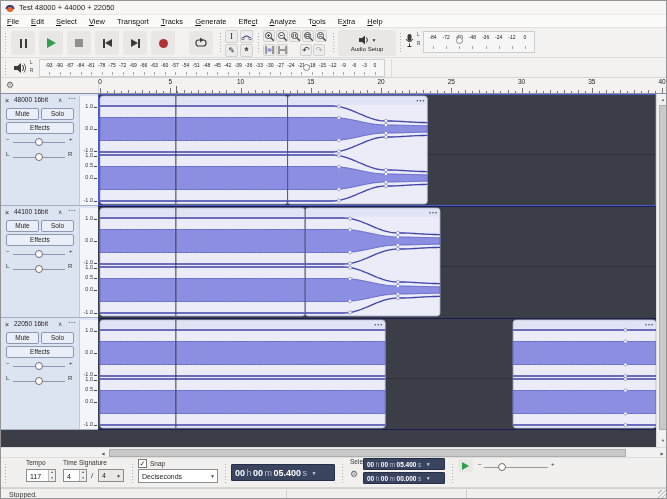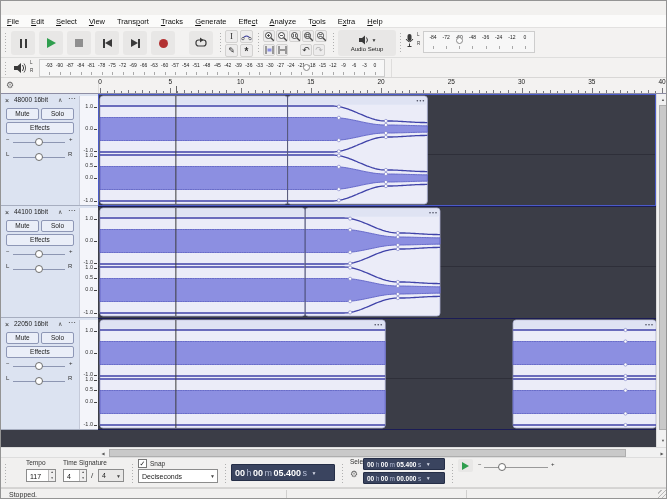--- a/index.html
+++ b/index.html
@@ -62,20 +62,27 @@
   
   .statusbar{position:absolute;left:0;top:487px;width:667px;height:12px;background:#f1f0ef;border-top:1px solid #d4d3d2;font-size:7px;color:#333}
   .ssep{position:absolute;top:1px;width:1px;height:10px;background:#d0cfce}
   .rgrip{position:absolute;left:657px;top:489px;width:8px;height:8px;background:repeating-linear-gradient(135deg,transparent 0 2px,#b9b9b9 2px 3px)}
 </style>
 </head>
 <body>
 
 <div id="app">
 
+  <div class="titlebar">
+    <svg width="10" height="10">
+      <circle cx="5" cy="5.5" r="3.4" fill="#e86427"></circle>
+      <path d="M1.2,6 A3.9,4 0 0 1 8.8,6" fill="none" stroke="#2c3a8c" stroke-width="1.6"></path>
+    </svg>
+    <span>Test 48000 + 44000 + 22050</span>
+  </div>
 
   <div class="menubar" id="menubar">
       <div class="mitem"><u>F</u>ile</div>
       <div class="mitem"><u>E</u>dit</div>
       <div class="mitem"><u>S</u>elect</div>
       <div class="mitem"><u>V</u>iew</div>
       <div class="mitem">Trans<u>p</u>ort</div>
       <div class="mitem"><u>T</u>racks</div>
       <div class="mitem"><u>G</u>enerate</div>
       <div class="mitem">Effe<u>c</u>t</div>

